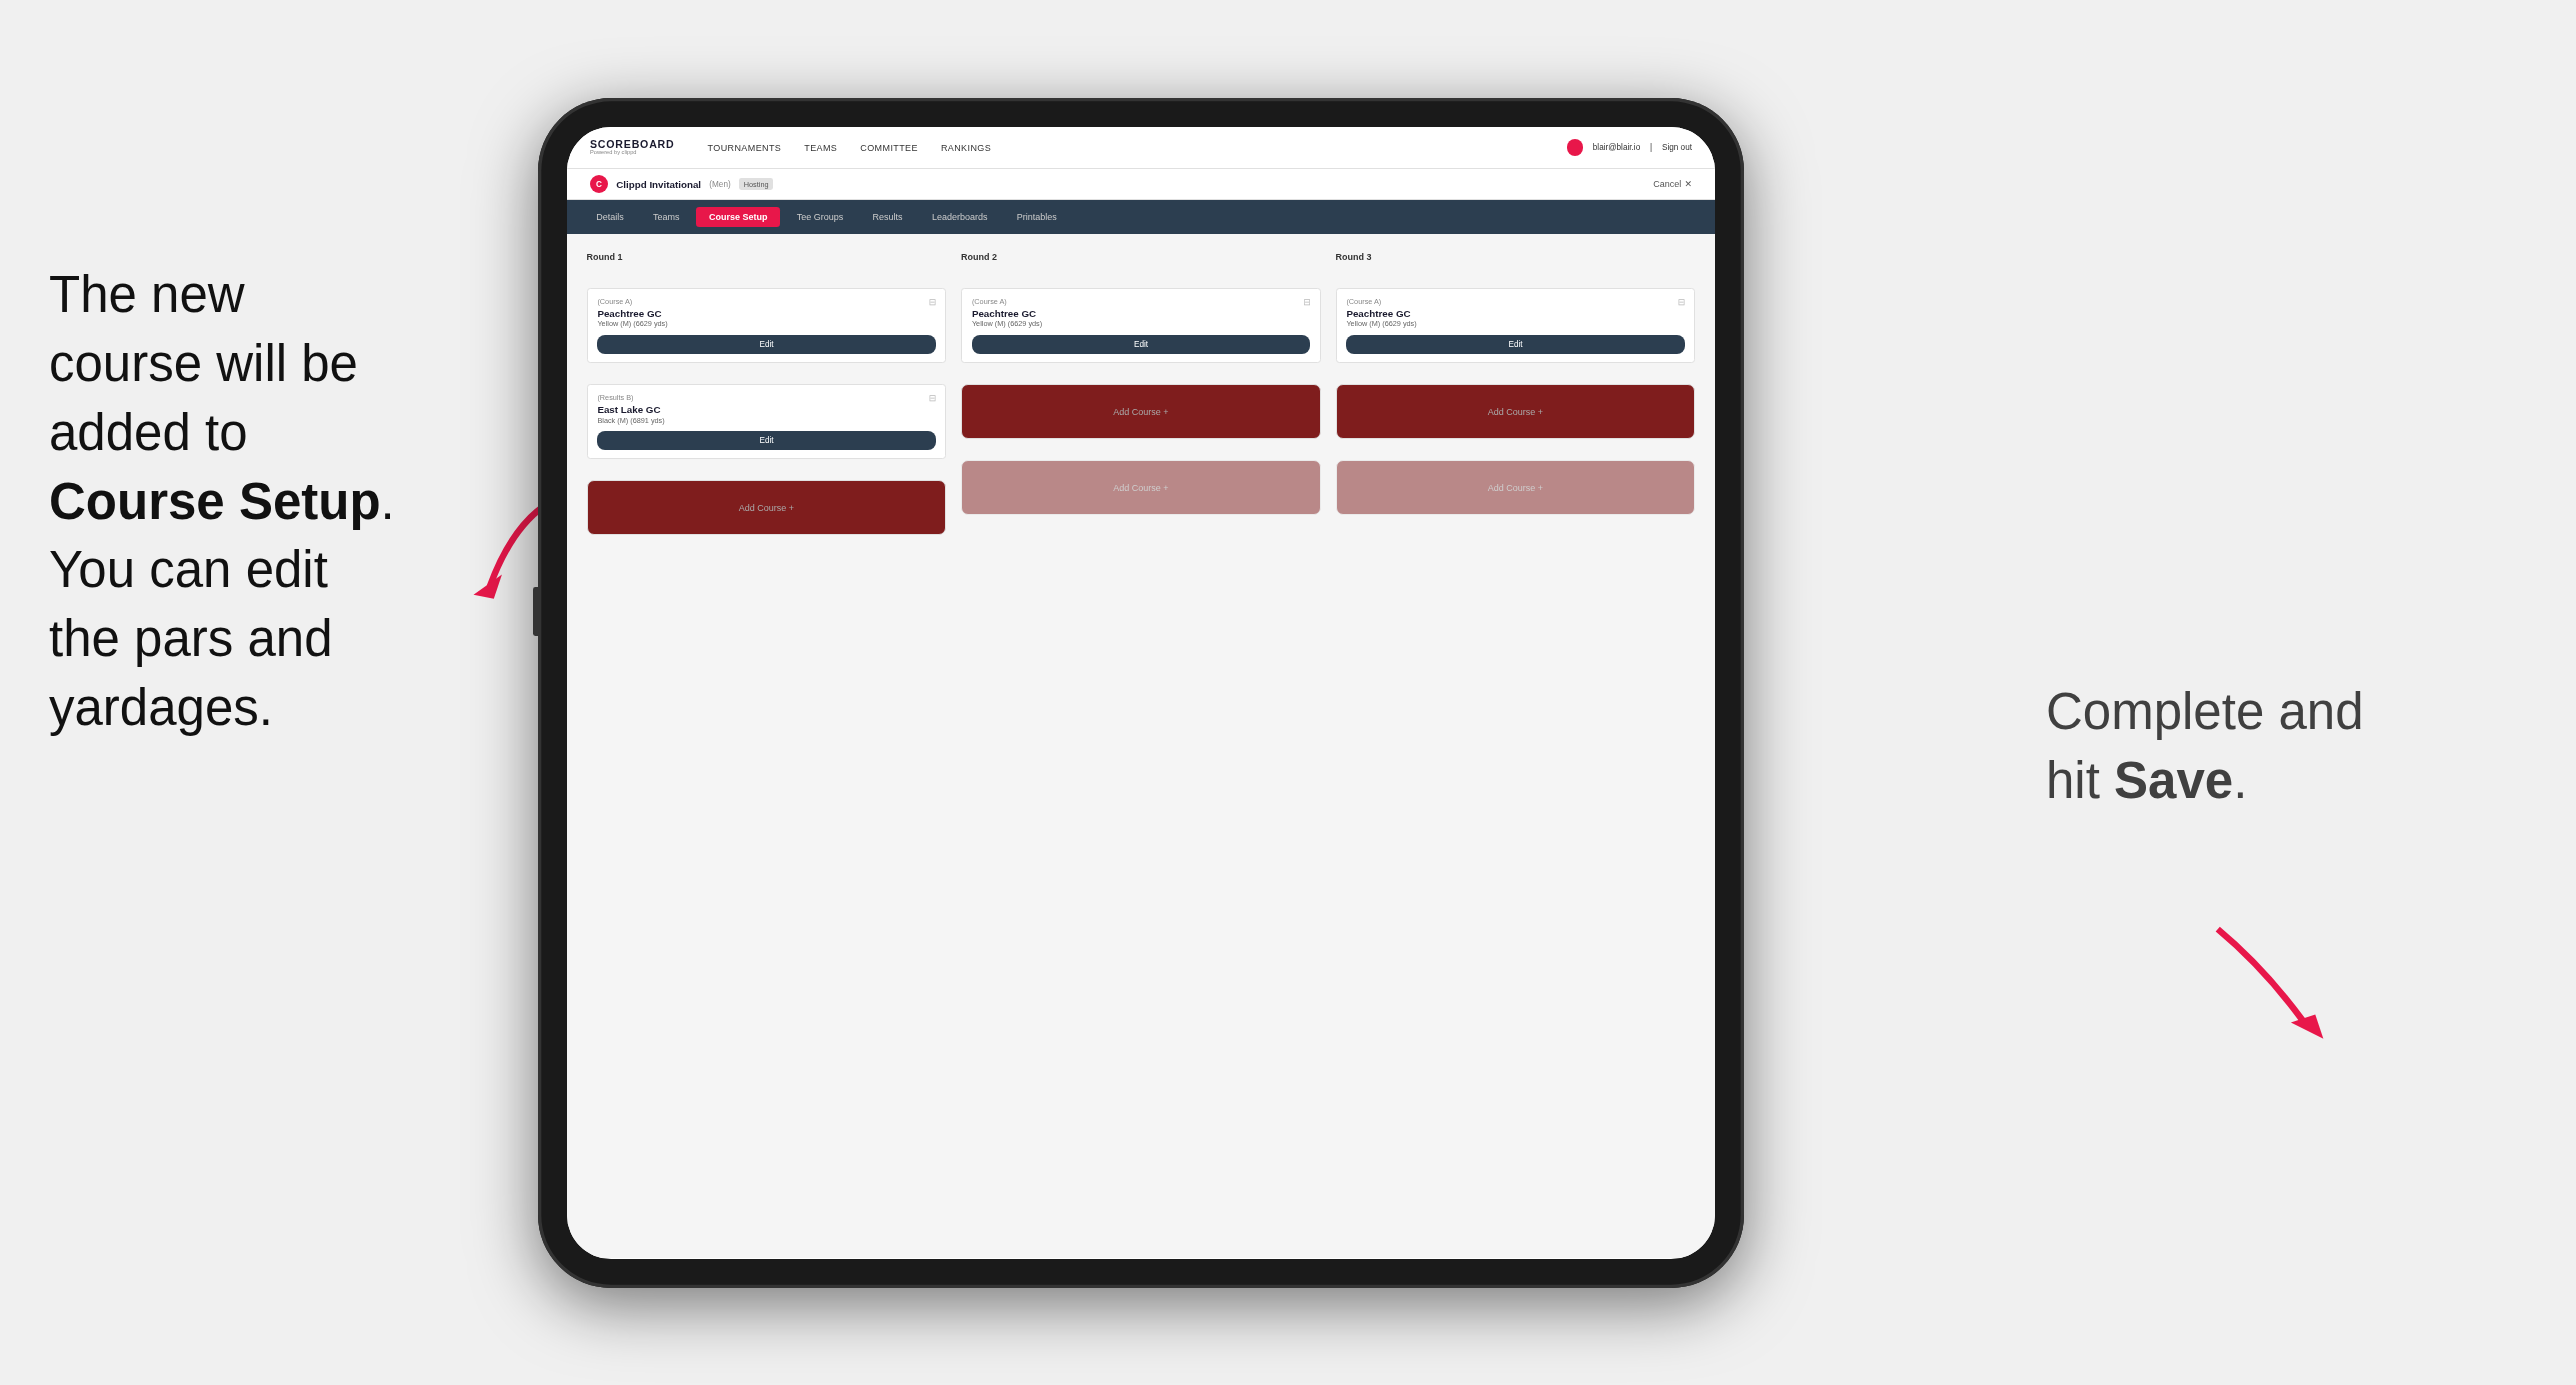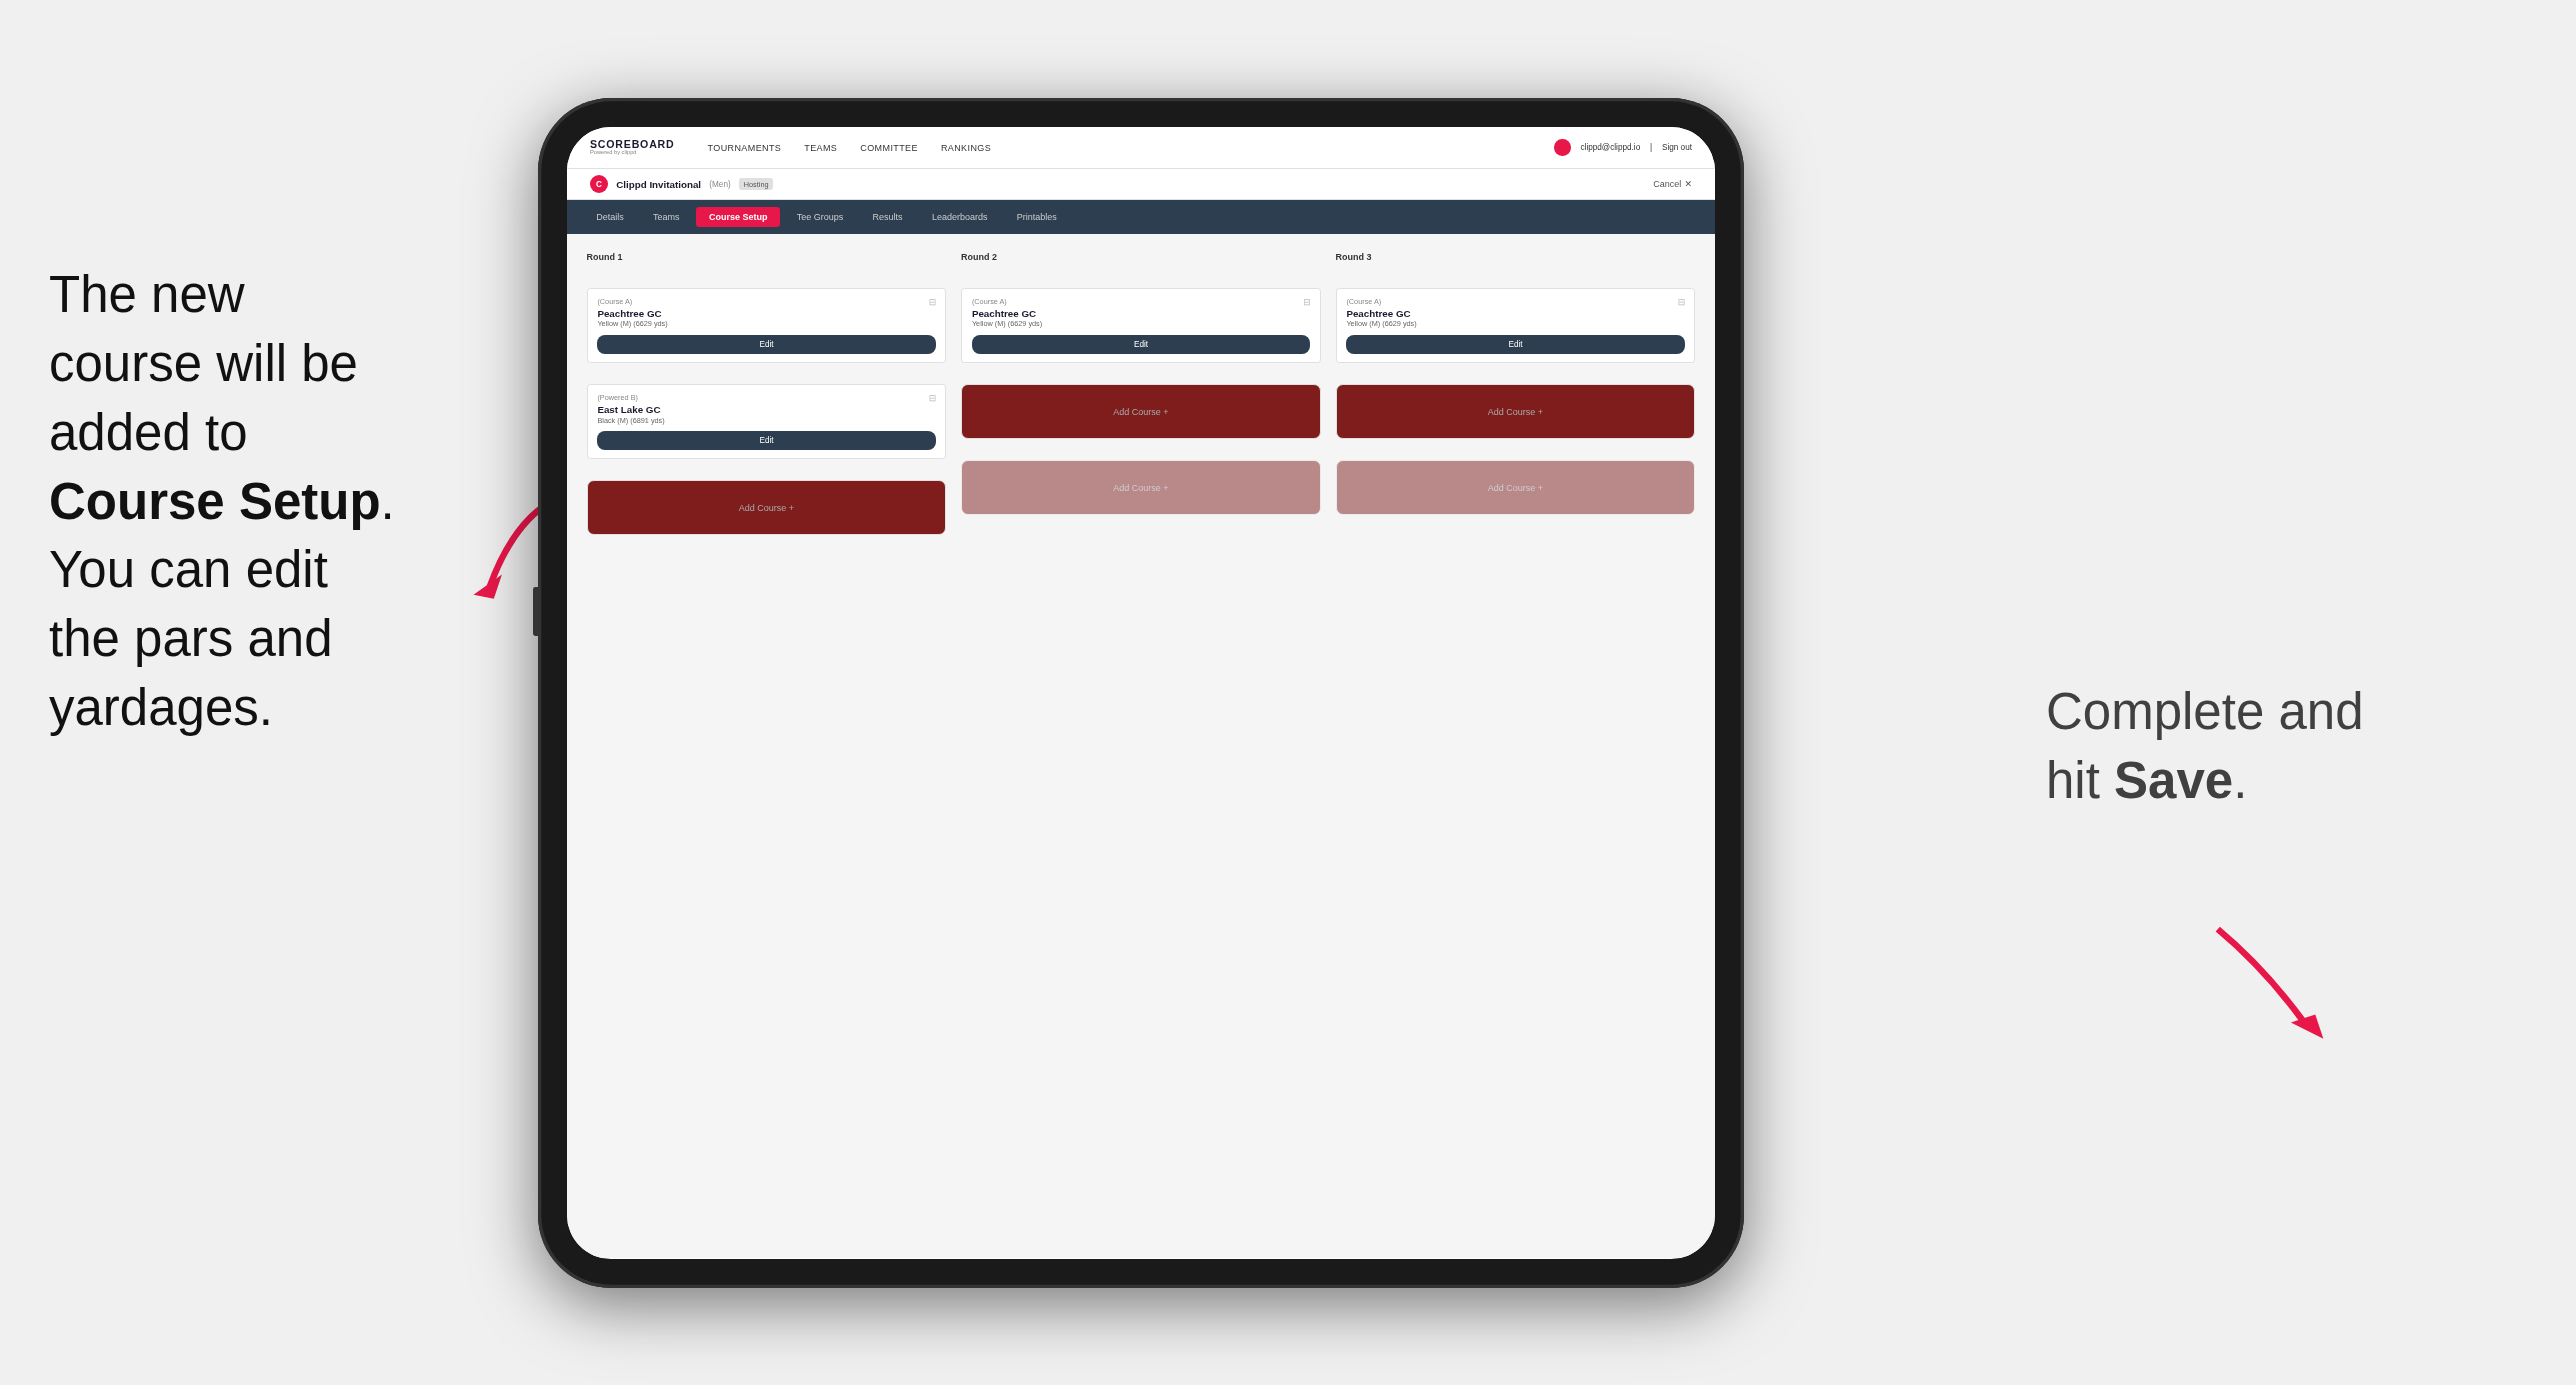--- a/index.html
+++ b/index.html
@@ -384,21 +384,21 @@
         <span class="brand-subtitle">Powered by clippd</span>
       </div>
       <div class="nav-links">
         <a class="nav-link">TOURNAMENTS</a>
         <a class="nav-link">TEAMS</a>
         <a class="nav-link">COMMITTEE</a>
         <a class="nav-link">RANKINGS</a>
       </div>
       <div class="nav-right">
         <div class="user-avatar"></div>
-        <span>clippd@clippd.io</span>
+        <span>blair@blair.io</span>
         <span>|</span>
         <span style="cursor:pointer;">Sign out</span>
       </div>
     </nav>
 
     <div class="tournament-bar">
       <div class="tournament-info">
         <div class="tournament-logo">C</div>
         <span class="tournament-name">Clippd Invitational</span>
         <span class="tournament-type">
@@ -431,21 +431,21 @@
           <div class="course-card">
             <div class="card-icon">⊟</div>
             <div class="course-label">(Course A)</div>
             <div class="course-name">Peachtree GC</div>
             <div class="course-details">Yellow (M) (6629 yds)</div>
             <button class="edit-btn">Edit</button>
           </div>
 
           <div class="course-card">
             <div class="card-icon">⊟</div>
-            <div class="course-label">(Powered B)</div>
+            <div class="course-label">(Results B)</div>
             <div class="course-name">East Lake GC</div>
             <div class="course-details">Black (M) (6891 yds)</div>
             <button class="edit-btn">Edit</button>
           </div>
 
           <div class="add-course-card">
             <span class="add-course-text">Add Course +</span>
           </div>
         </div>
 

